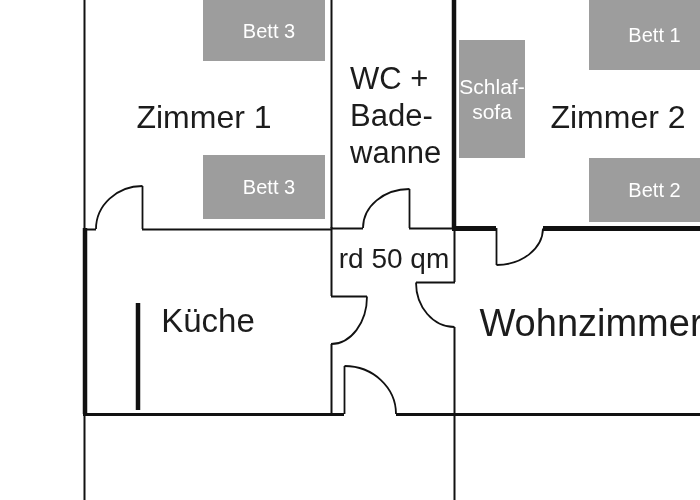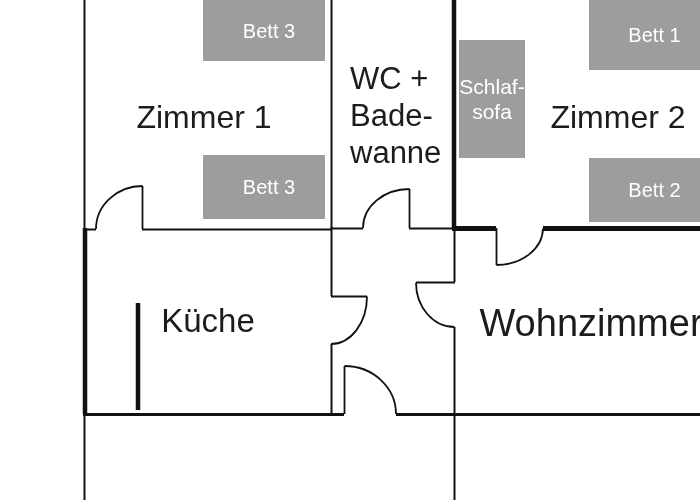--- a/index.html
+++ b/index.html
@@ -119,16 +119,17 @@
     <span class="bed-label">Bett 2</span>
   </div>
 
   <div class="room-label lbl-zimmer1">Zimmer 1</div>
   <div class="lbl-bathroom">
     <span>WC +</span><br>
     <span>Bade-</span><br>
     <span>wanne</span>
   </div>
   <div class="room-label lbl-zimmer2">Zimmer 2</div>
+  <div class="room-label lbl-hall">rd 50 qm</div>
   <div class="room-label lbl-kueche">Küche</div>
   <div class="room-label lbl-wohnzimmer">Wohnzimmer</div>
 
 </div>
 
 </body></html>

